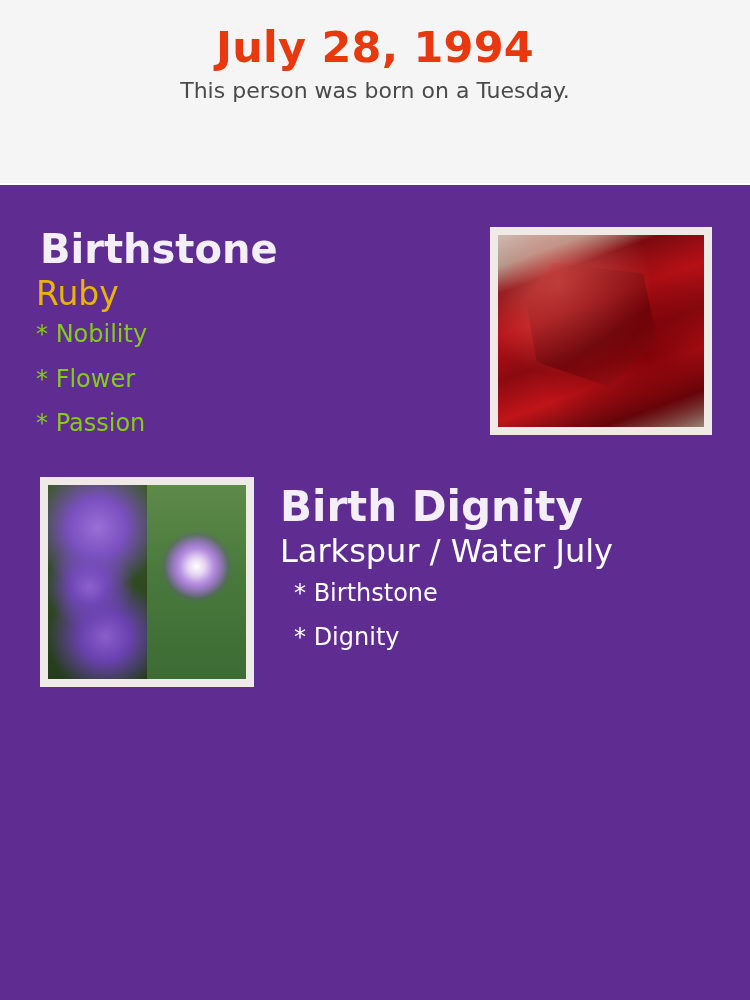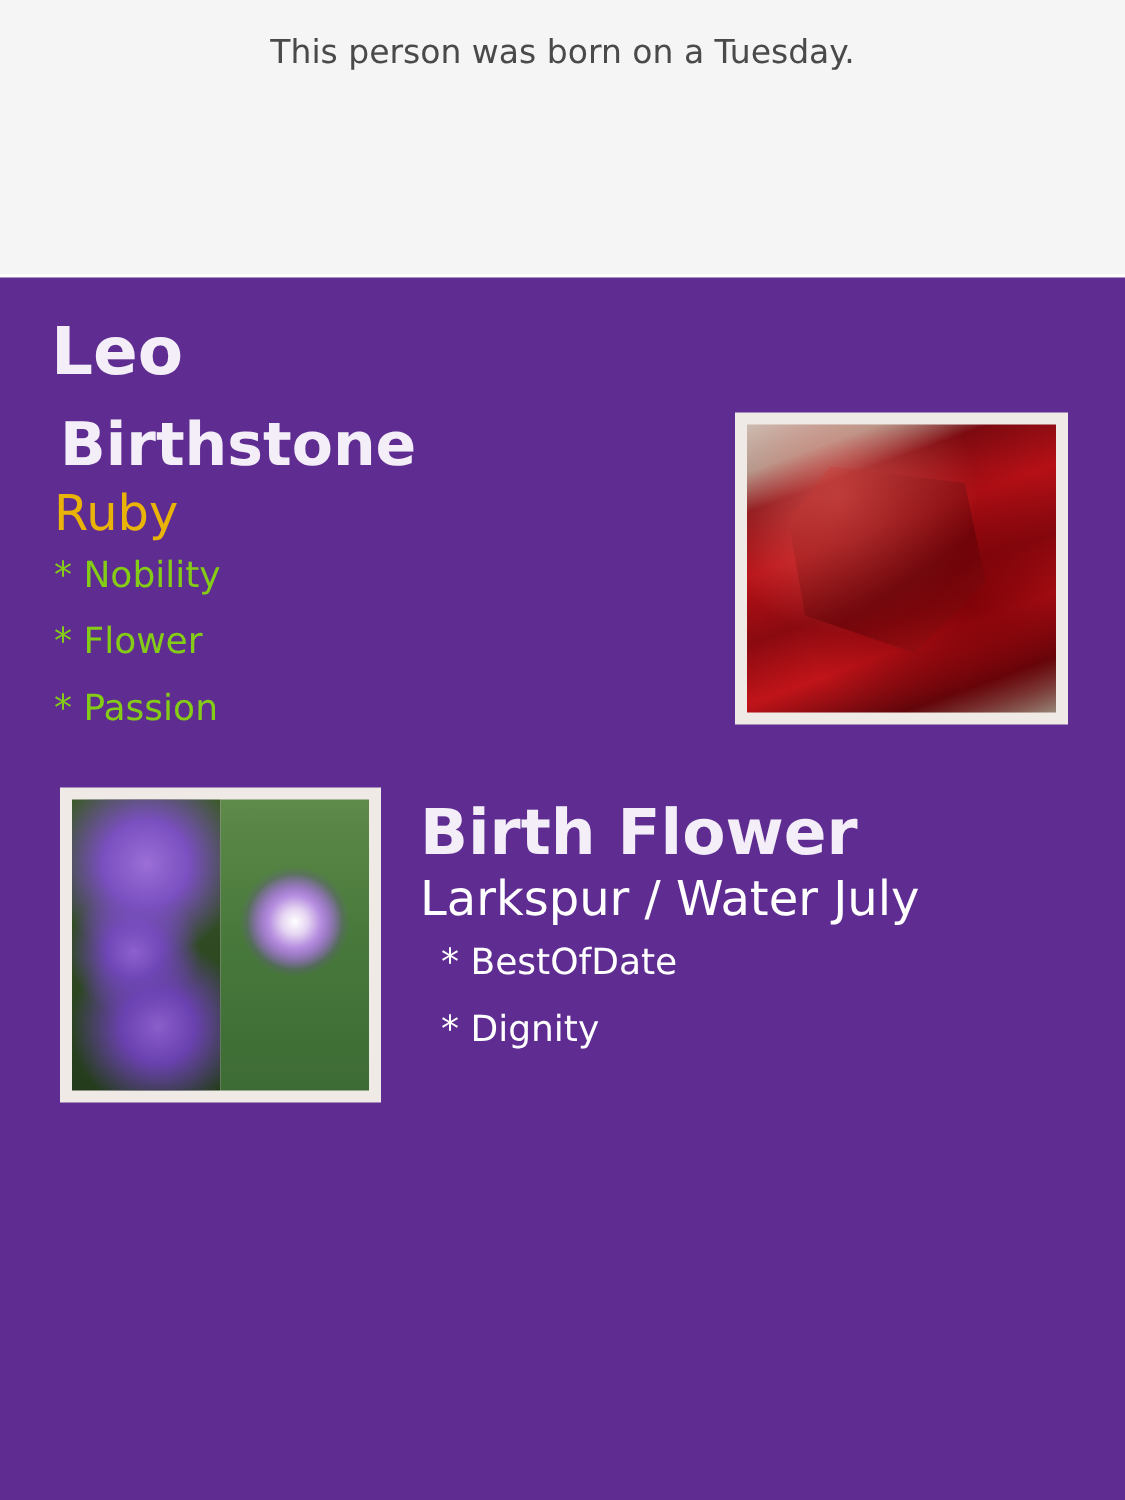--- a/index.html
+++ b/index.html
@@ -202,28 +202,28 @@
     margin: 0 0 18px 14px;
     color: #ffffff;
   }
 </style>
 </head>
 <body>
 
 <div class="page">
 
   <div class="header">
+    <div class="header-date">July 28, 1994</div>
     <div class="header-sub">This person was born on a Tuesday.</div>
   </div>
 
   <div class="divider"></div>
 
   <div class="panel">
 
-    <div class="zodiac-title">Leo</div>
 
     <div class="stone-row">
       <div class="stone-text">
         <div class="section-heading">Birthstone</div>
         <div class="section-value">Ruby</div>
         <div class="bullet">* Nobility</div>
         <div class="bullet">* Flower</div>
         <div class="bullet">* Passion</div>
       </div>
       <div class="photo-frame stone-frame">
@@ -232,21 +232,21 @@
     </div>
 
     <div class="flower-row">
       <div class="photo-frame flower-frame">
         <div class="flower-img">
           <div class="flower-left"></div>
           <div class="flower-right"></div>
         </div>
       </div>
       <div class="flower-text">
-        <div class="flower-heading">Birth Flower</div>
+        <div class="flower-heading">Birth Dignity</div>
         <div class="flower-value">Larkspur / Water July</div>
-        <div class="flower-bullet">* BestOfDate</div>
+        <div class="flower-bullet">* Birthstone</div>
         <div class="flower-bullet">* Dignity</div>
       </div>
     </div>
 
   </div>
 </div>
 
 </body></html>

